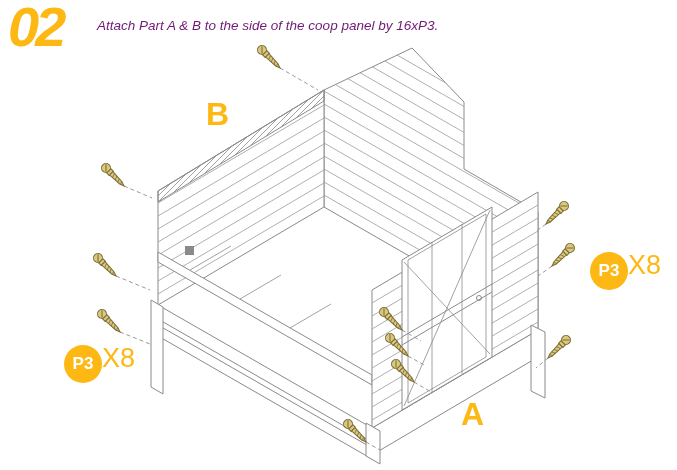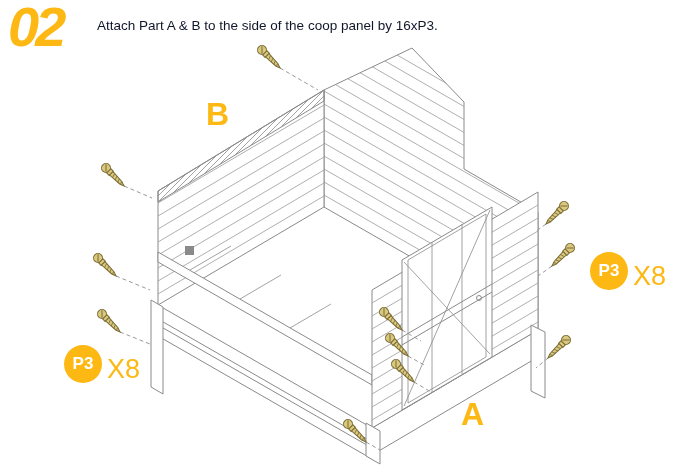--- a/index.html
+++ b/index.html
@@ -12,33 +12,33 @@
   }
   .page { position: relative; width: 648px; height: 470px; background: #fff; }
 
   .step-num {
     position: absolute; left: 8px; top: -6px;
     font-size: 56px; font-weight: bold; font-style: italic;
     color: var(--accent); letter-spacing: -4px;
   }
   .instruction {
     position: absolute; left: 97px; top: 18px;
-    font-size: 13.5px; color: #0f172a;
+    font-size: 13.5px; color: #701a75; font-style: italic;
   }
 
   .art { position: absolute; left: 0; top: 0; width: 677px; height: 470px; }
 
   .part-label {
     position: absolute; font-size: 32px; font-weight: bold;
     color: var(--accent); line-height: 1;
   }
   .label-b { left: 206px; top: 98px; }
   .label-a { left: 461px; top: 398px; }
 
-  .hw { position: absolute; display: flex; align-items: flex-end; gap: 5px; }
+  .hw { position: absolute; display: flex; align-items: flex-start; }
   .hw-left  { left: 64px;  top: 345px; }
   .hw-right { left: 590px; top: 252px; }
   .p3-badge {
     width: 38px; height: 38px; border-radius: 50%;
     background: var(--accent); color: #fff;
     font-weight: bold; font-size: 17px;
     display: flex; align-items: center; justify-content: center;
     flex: 0 0 auto;
   }
   .hw-count { font-size: 27px; font-weight: normal; color: var(--accent); line-height: 1; }

